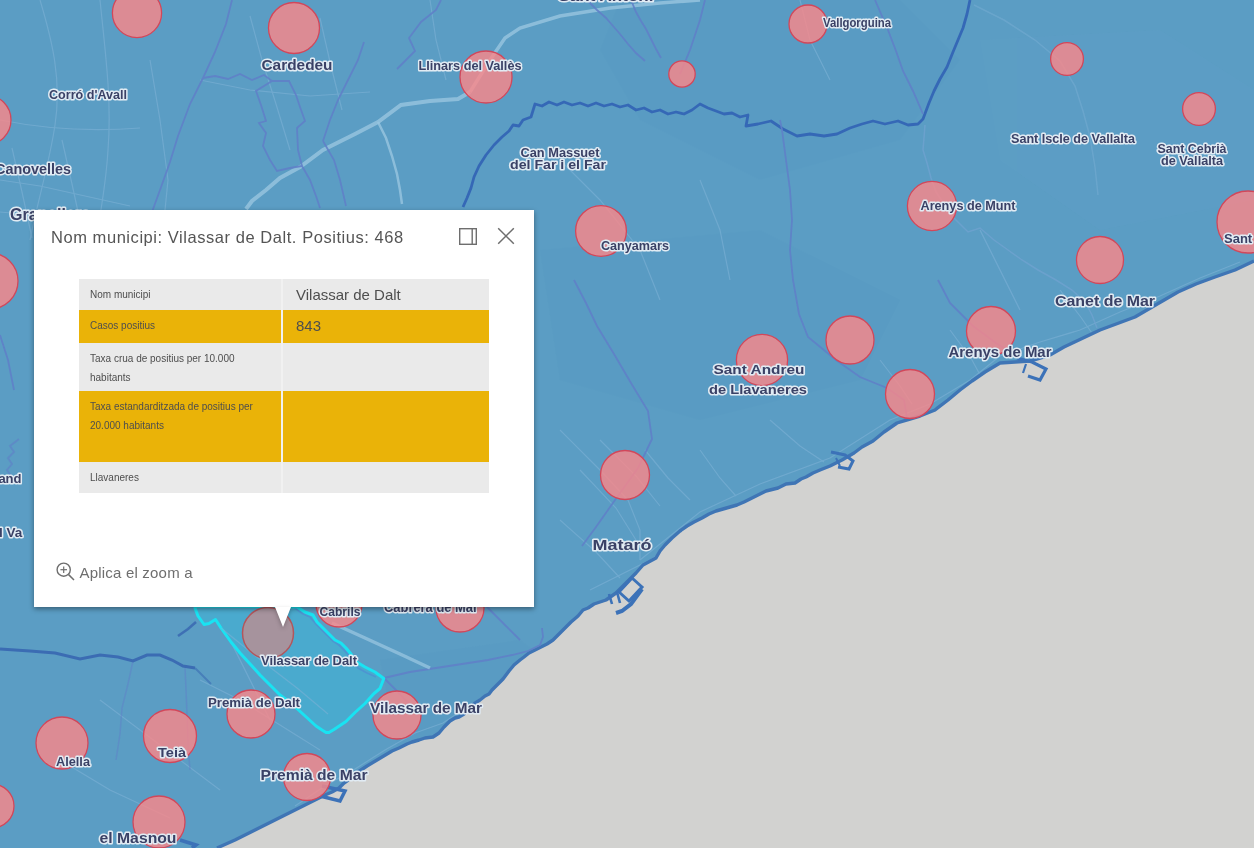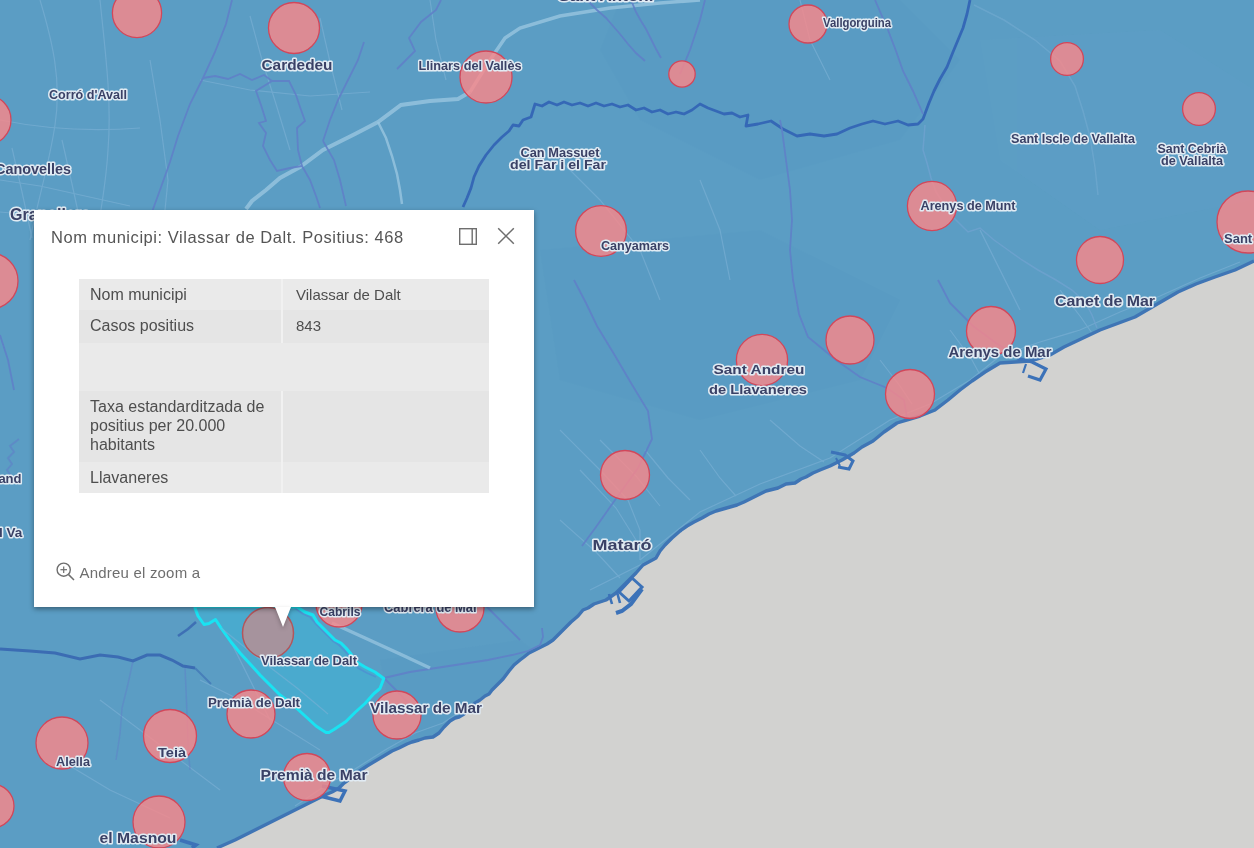--- a/index.html
+++ b/index.html
@@ -2,24 +2,24 @@
 <html><head>
 <meta charset="utf-8">
 <style>
 html,body{margin:0;padding:0}
 #stage{position:relative;width:1254px;height:848px;overflow:hidden;background:#5b9dc4;font-family:"Liberation Sans",sans-serif}
 .popup{position:absolute;left:34px;top:210px;width:500px;height:397px;background:#fff;box-shadow:0 2px 5px rgba(0,0,0,.4)}
 .ptitle{position:absolute;left:17px;top:18px;font-size:16.5px;color:#555555;letter-spacing:.55px}
 .tail{position:absolute;left:241px;top:397px;width:0;height:0;border-left:8.5px solid transparent;border-right:8.5px solid transparent;border-top:20px solid #fff;filter:drop-shadow(0 2px 2px rgba(0,0,0,.25))}
 .tbl{position:absolute;left:45px;top:69px;width:410px}
 .row{display:flex;width:410px}
-.c1{width:204px;box-sizing:border-box;padding:6px 8px 12px 11px;font-size:16px;line-height:19px;color:#4e4e4e;border-right:2px solid #f1f1f1}
+.c1{width:204px;box-sizing:border-box;padding:6px 8px 12px 11px;font-size:10px;line-height:19px;color:#4e4e4e;border-right:2px solid #f1f1f1}
 .c2{flex:1;box-sizing:border-box;padding:6px 8px 0 13px;font-size:15px;line-height:19px;color:#4e4e4e}
 .g{background:#eaeaea}
-.w{background:#e5e5e5}
+.w{background:#eab308}
 .zoomact{position:absolute;left:22px;top:353px;font-size:15px;color:#6e6e6e}
 </style>
 </head>
 <body>
 <div id="stage">
 <svg width="1254" height="848" viewBox="0 0 1254 848">
 <rect x="0" y="0" width="1254" height="848" fill="#5b9dc4"></rect>
 
 <g opacity="0.12">
 <polygon points="620,0 900,0 960,60 900,140 760,180 640,120 600,50" fill="#4f94be"></polygon>
@@ -203,32 +203,33 @@
 <div class="tbl">
 <div class="row g" style="height:31px">
           <div class="c1">Nom municipi</div>
           <div class="c2">Vilassar de Dalt</div>
         </div>
 <div class="row w" style="height:32.5px">
           <div class="c1">Casos positius</div>
           <div class="c2">843</div>
         </div>
 <div class="row g" style="height:48px">
+          <div class="c1">Taxa crua de positius per 10.000 habitants</div>
         </div>
 <div class="row w" style="height:71px">
           <div class="c1">Taxa estandarditzada de positius per 20.000 habitants</div>
         </div>
 <div class="row g" style="height:31.5px">
           <div class="c1">Llavaneres</div>
         </div>
 </div>
 <div class="zoomact">
 <svg style="position:absolute;left:-1px;top:-2px" width="22" height="22" viewBox="0 0 22 22">
 <circle cx="8.7" cy="8.7" r="6.6" fill="none" stroke="#6e6e6e" stroke-width="1.4"></circle>
 <line x1="13.6" y1="13.6" x2="19" y2="19" stroke="#6e6e6e" stroke-width="1.5"></line>
 <line x1="5.4" y1="8.7" x2="12" y2="8.7" stroke="#6e6e6e" stroke-width="1.2"></line>
 <line x1="8.7" y1="5.4" x2="8.7" y2="12" stroke="#6e6e6e" stroke-width="1.2"></line>
 </svg>
-<span style="position:absolute;left:23.5px;top:1px;white-space:nowrap;letter-spacing:.2px">Andreu el zoom a</span>
+<span style="position:absolute;left:23.5px;top:1px;white-space:nowrap;letter-spacing:.2px">Aplica el zoom a</span>
 </div>
 <div class="tail"></div>
 </div>
 </div>
 
 </body></html>

